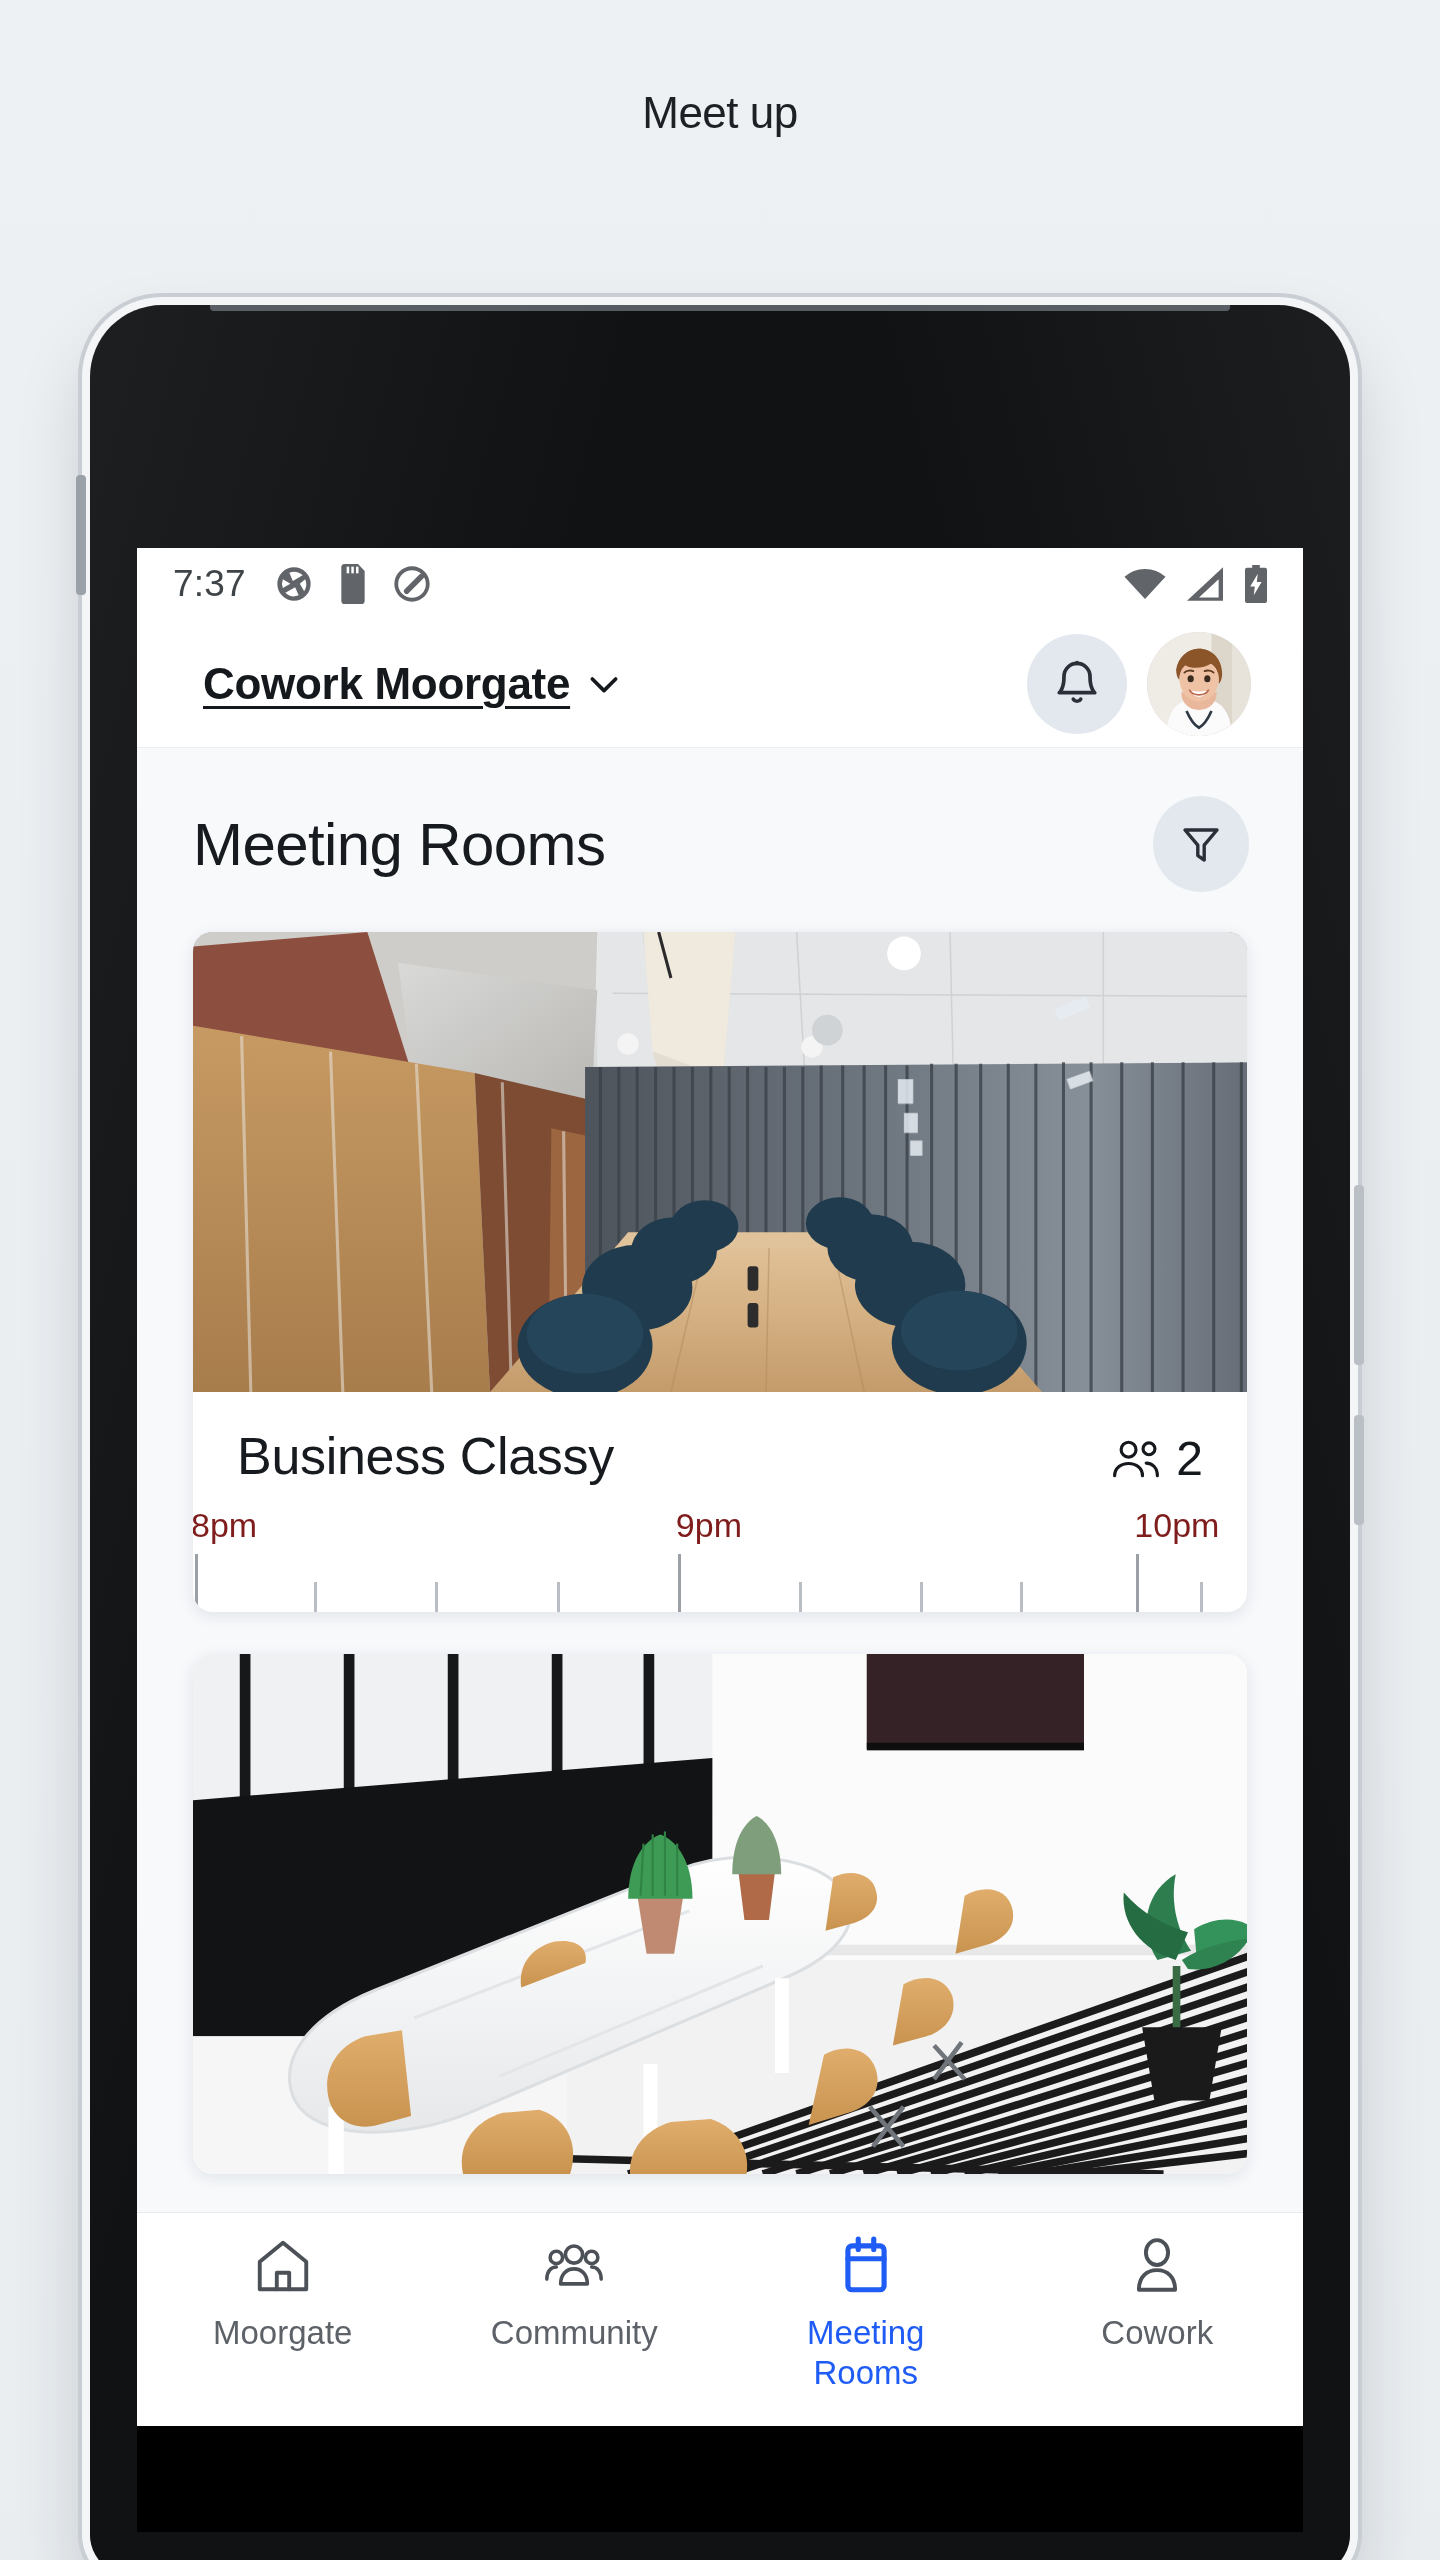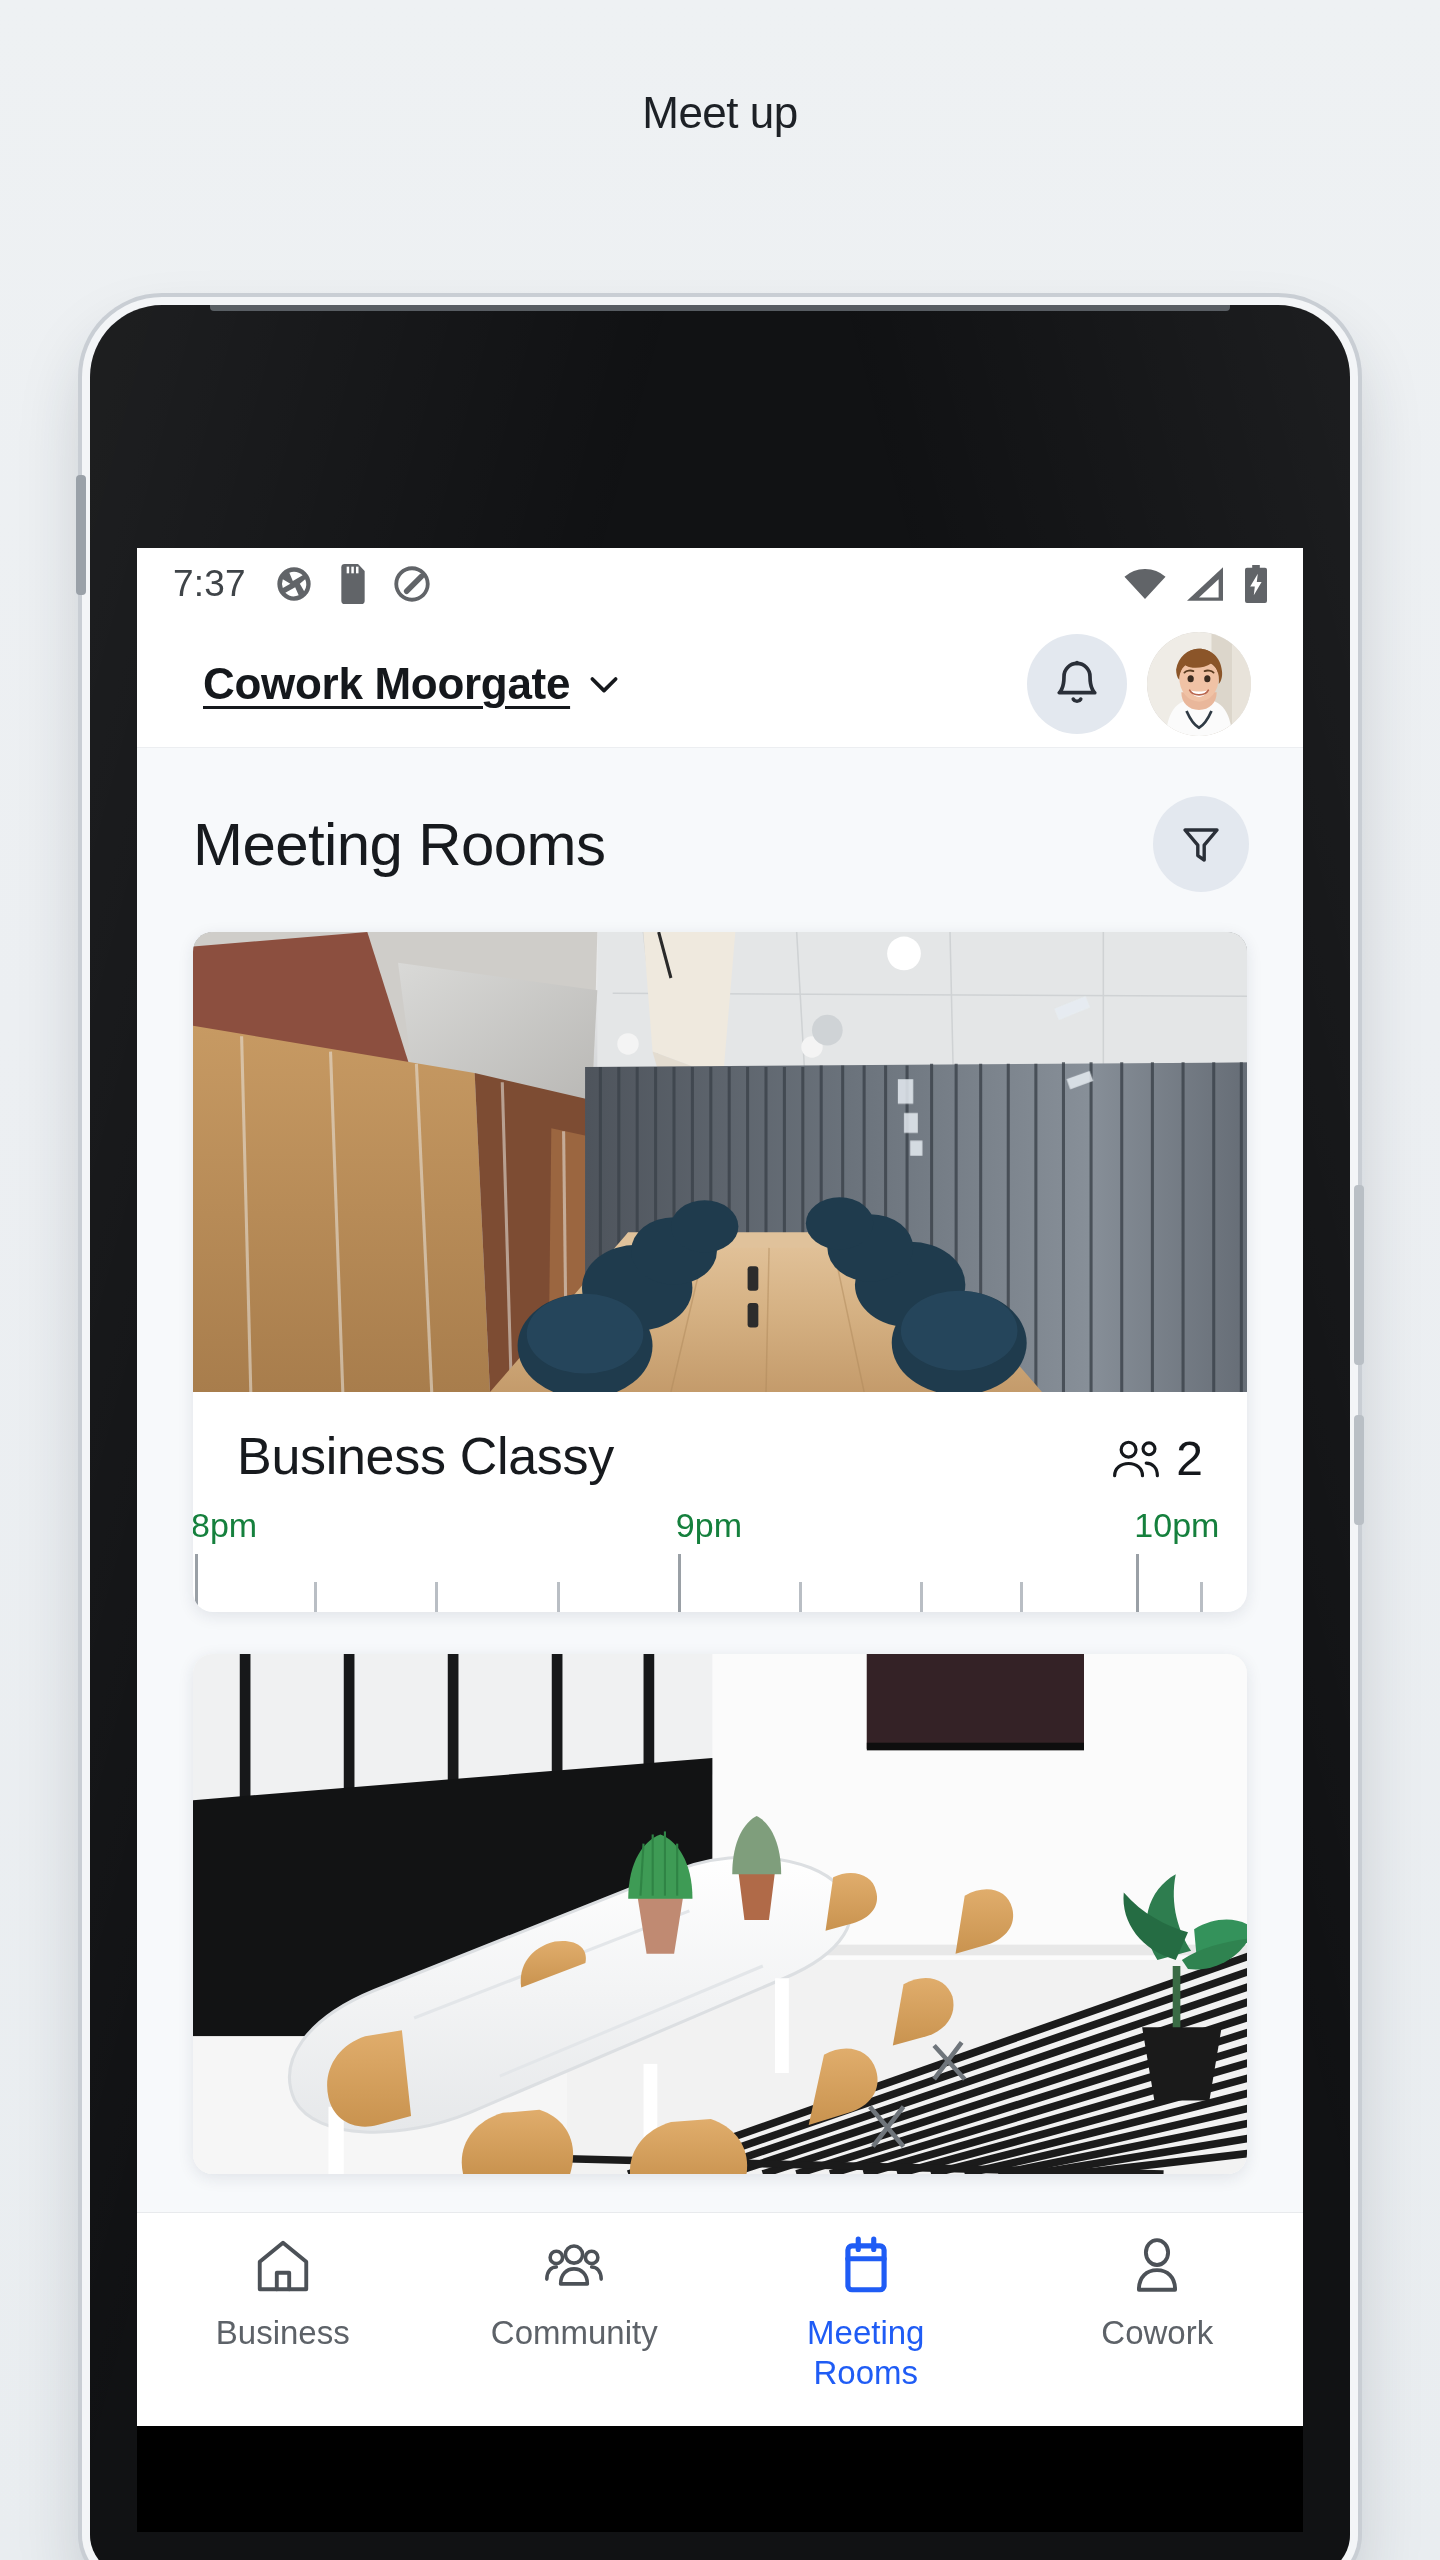--- a/index.html
+++ b/index.html
@@ -226,21 +226,21 @@
   
   .timeline { padding: 6px 0 0 0; position: relative; height: 112px; }
   .tl-labels {
     position: relative;
     height: 48px;
     margin: 0 0 0 0;
   }
   .tl-label {
     position: absolute;
     font-size: 34px;
-    color: #15803d;
+    color: #7f1d1d;
     top: 0;
     transform: translateX(-2px);
     white-space: nowrap;
   }
   .tl-ticks { position: relative; height: 58px; }
   .tick {
     position: absolute;
     bottom: 0;
     width: 3px;
     background: #b9bec4;
@@ -665,21 +665,21 @@
 
     </div>
 
     <div class="bottomnav">
 
       <div class="nav-item">
         <svg class="nav-ic" width="62" height="62" viewBox="0 0 24 24" fill="none" stroke="#4c5157" stroke-width="1.5" stroke-linecap="round" stroke-linejoin="round">
           <path d="M3 10.4 12 3l9 7.4V21H3z"></path>
           <path d="M9.6 21v-6.4h4.8V21"></path>
         </svg>
-        <span class="nav-label">Business</span>
+        <span class="nav-label">Moorgate</span>
       </div>
 
       <div class="nav-item">
         <svg class="nav-ic" width="62" height="62" viewBox="0 0 26 24" fill="none" stroke="#4c5157" stroke-width="1.5" stroke-linecap="round" stroke-linejoin="round">
           <circle cx="13" cy="7.2" r="3.6"></circle>
           <path d="M7.4 19.5c0-4 2.5-6.3 5.6-6.3s5.6 2.3 5.6 6.3z"></path>
           <circle cx="5.6" cy="8.4" r="2.6"></circle>
           <path d="M1.6 17.5c0-3.3 1.8-5.1 4-5.1"></path>
           <circle cx="20.4" cy="8.4" r="2.6"></circle>
           <path d="M24.4 17.5c0-3.3-1.8-5.1-4-5.1"></path>

